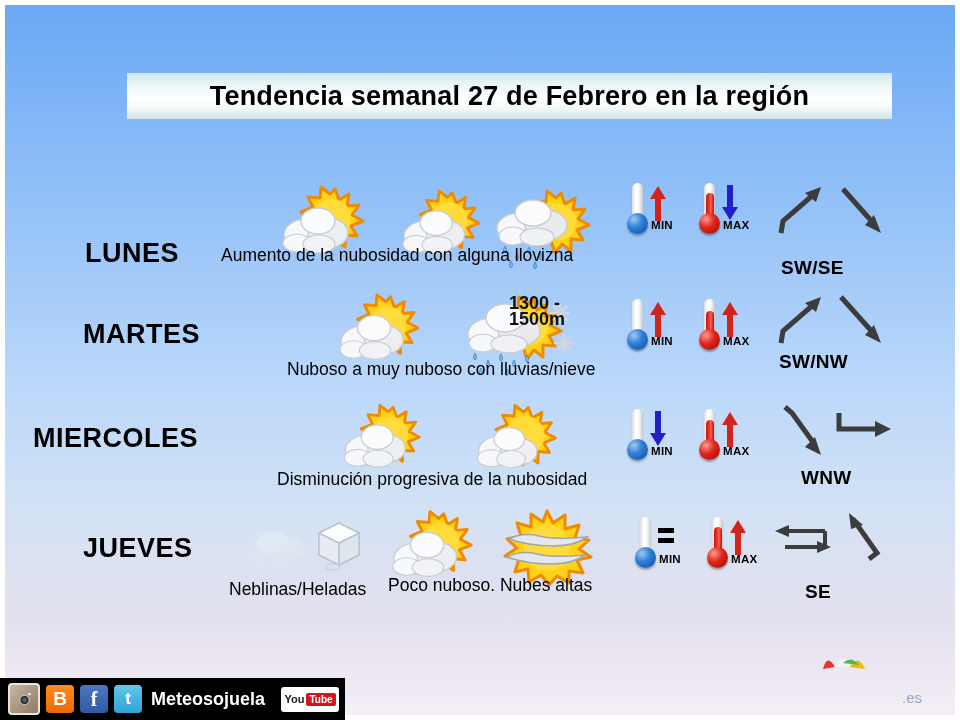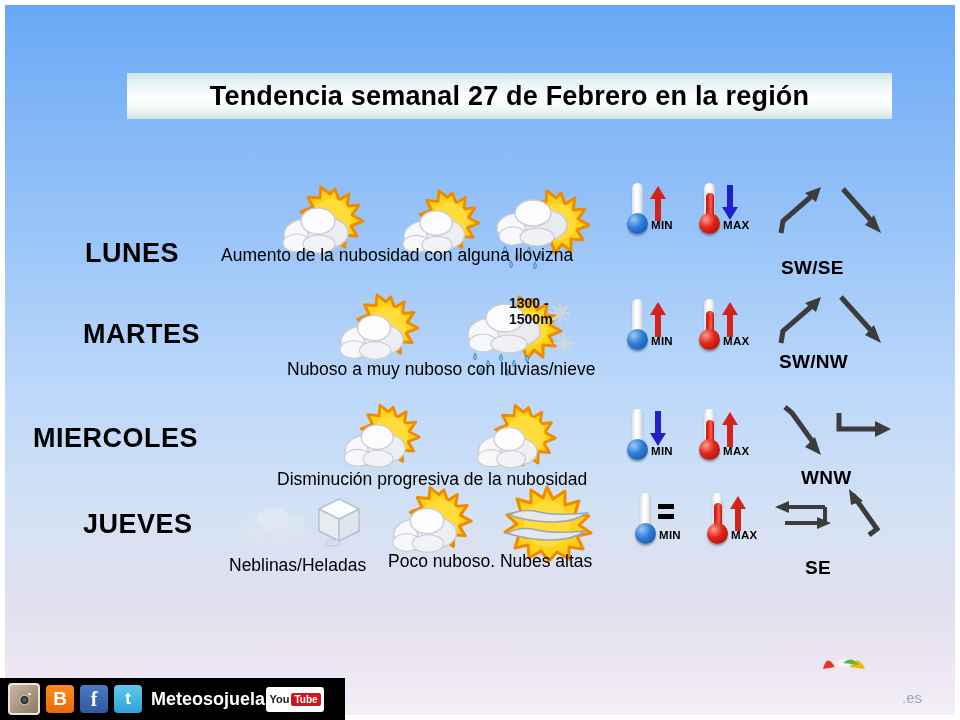--- a/index.html
+++ b/index.html
@@ -29,21 +29,21 @@
   
   .row{position:absolute;left:0;width:950px;height:118px;}
   .dayname{
     position:absolute;font-size:27px;font-weight:bold;color:#000;
     letter-spacing:.5px;white-space:nowrap;
   }
   .desc{
     position:absolute;font-size:17.5px;color:#000;white-space:nowrap;
   }
   .snowlevel{
-    position:absolute;font-size:14px;font-weight:bold;color:#111;
+    position:absolute;font-size:18px;font-weight:bold;color:#111;
     line-height:16px;text-align:left;white-space:pre;z-index:6;
   }
   .winddir{
     position:absolute;font-size:19px;font-weight:bold;color:#000;
     white-space:nowrap;letter-spacing:.3px;
   }
   .ic{position:absolute;}
 
   
   .thermo{position:absolute;width:58px;height:56px;}
@@ -68,21 +68,21 @@
   }
   .trend{position:absolute;left:25px;top:2px;width:16px;height:36px;}
 
   
   #footer-bar{
     position:absolute;left:-5px;bottom:-5px;width:345px;height:42px;
     background:#000;display:flex;align-items:center;padding-left:8px;box-sizing:border-box;
   }
   .sicon{width:28px;height:28px;margin-right:6px;border-radius:4px;flex:0 0 auto;
          display:flex;align-items:center;justify-content:center;font-weight:bold;}
-  #brand-text{color:#fff;font-size:18px;font-weight:bold;margin:0 1px 0 3px;white-space:nowrap;}
+  #brand-text{color:#fff;font-size:18px;font-weight:bold;margin:0 16px 0 3px;white-space:nowrap;}
   #yt{width:58px;height:25px;background:#fff;border-radius:3px;display:flex;
       align-items:center;justify-content:center;flex:0 0 auto;}
   #yt .yt-you{font-size:11px;font-weight:bold;color:#1b1b1b;}
   #yt .yt-tube{font-size:10px;font-weight:bold;color:#fff;background:#cc181e;
       border-radius:2px;padding:1px 3px;margin-left:2px;}
 
   
   #logo{position:absolute;right:18px;bottom:14px;height:64px;width:240px;}
   #logo-meteo{position:absolute;left:0;top:6px;font-size:36px;color:#a9bfe4;letter-spacing:-1px;}
   #logo-sojuela{position:absolute;left:88px;top:26px;font-size:40px;color:#2a5db0;letter-spacing:-1px;}
@@ -379,21 +379,21 @@
         <g stroke="#3c3c3c" stroke-width="5" fill="none">
           <path d="M6 6 L6 22 L46 22"></path>
         </g>
         <polygon points="58,22 42,14 42,30" fill="#3c3c3c"></polygon>
       </svg>
     </span>
 
     <span class="winddir" style="left:796px;top:70px;">WNW</span>
   </div>
 
-  <div class="row" style="top:476px;">
+  <div class="row" style="top:500px;">
     <span class="dayname" style="left:78px;top:28px;">JUEVES</span>
 
     <span class="ic" style="left:232px;top:20px;">
       <svg width="76" height="50" viewBox="0 0 76 50" opacity="0.42">
         <ellipse cx="26" cy="28" rx="23" ry="14" fill="#dfe7ef"></ellipse>
         <ellipse cx="48" cy="26" rx="20" ry="13" fill="#e6edf3"></ellipse>
         <ellipse cx="36" cy="18" rx="16" ry="11" fill="#eef3f8"></ellipse>
         <ellipse cx="20" cy="34" rx="14" ry="8" fill="#e2e9f0"></ellipse>
         <ellipse cx="46" cy="35" rx="16" ry="8" fill="#e2e9f0"></ellipse>
       </svg>

